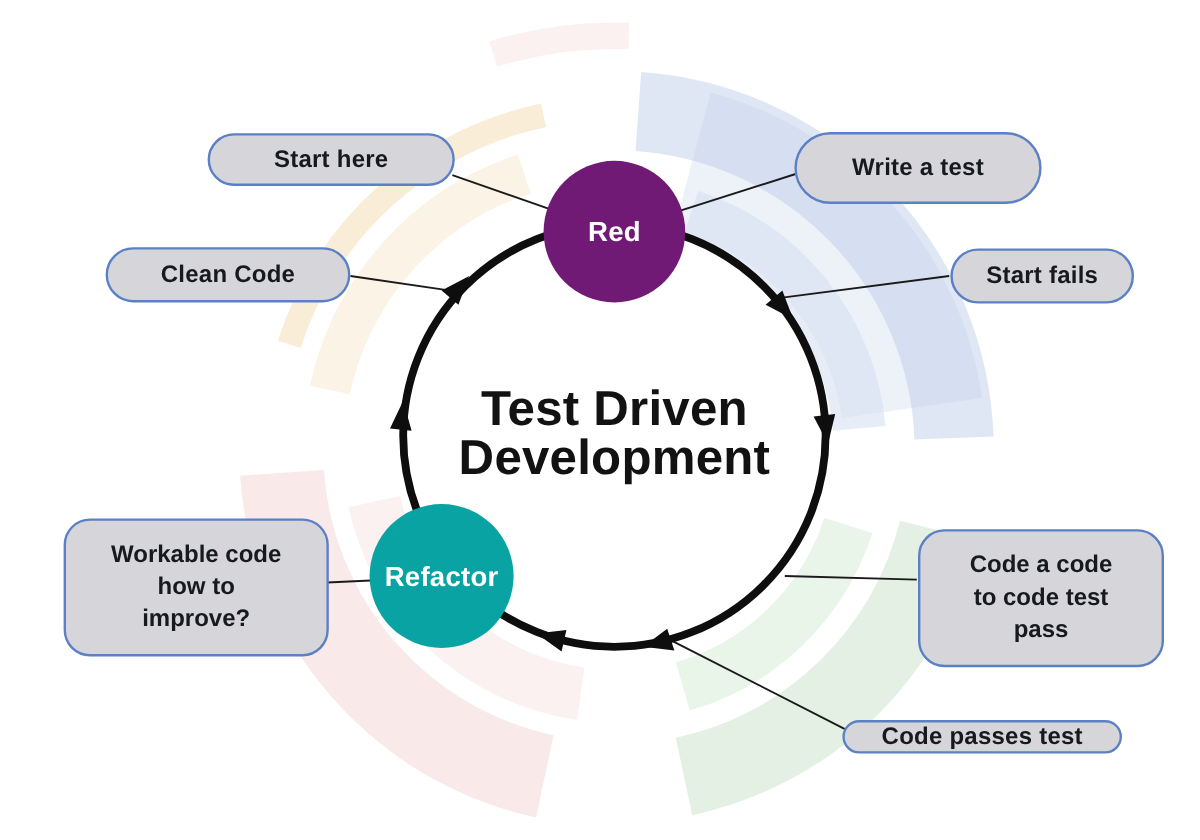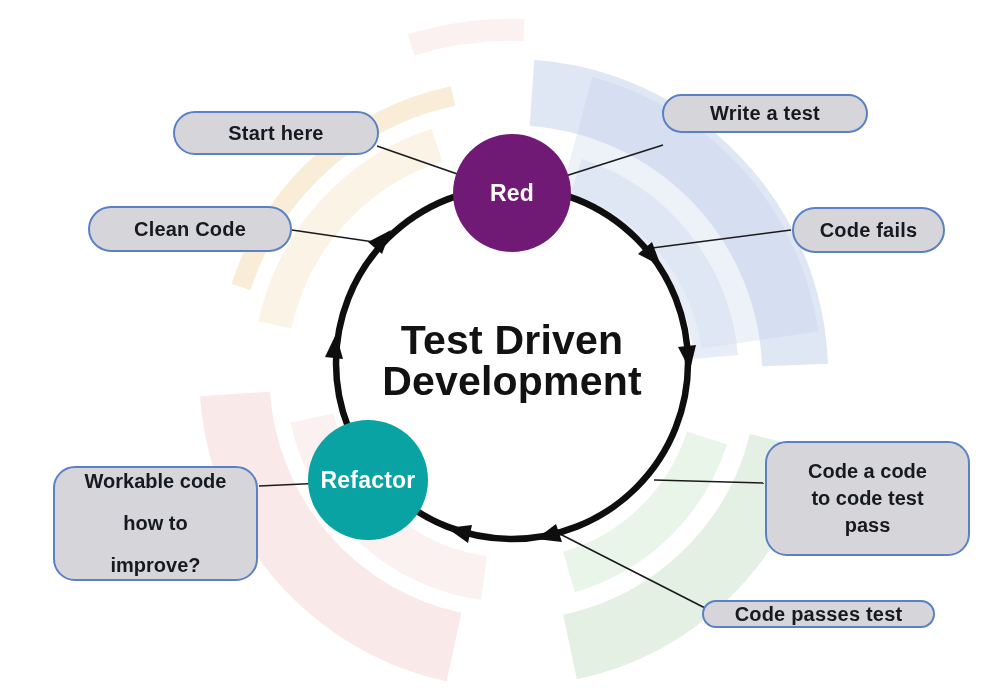--- a/index.html
+++ b/index.html
@@ -27,24 +27,24 @@
   .circle-red{left:453px;top:134px;width:118px;height:118px;background:#701a75;}
   .circle-green{left:593px;top:419px;width:122px;height:122px;background:#4ca62b;}
   .circle-teal{left:308px;top:420px;width:120px;height:120px;background:#0aa3a3;}
   .center-title{
     position:absolute;left:362px;top:320px;width:300px;text-align:center;
     font-weight:700;font-size:41px;line-height:41px;color:#121212;letter-spacing:.2px;
   }
   
   .p-start{left:173px;top:111px;width:206px;height:44px;}
   .p-clean{left:88px;top:206px;width:204px;height:46px;}
-  .p-write-test{left:662px;top:94px;width:206px;height:39px;}
+  .p-write-test{left:662px;top:110px;width:206px;height:60px;}
   .p-test-fails{left:792px;top:207px;width:153px;height:46px;}
   .p-code-passes{left:702px;top:600px;width:233px;height:28px;}
-  .b-workable{left:53px;top:466px;width:205px;height:115px;justify-content:space-between;}
+  .b-workable{left:53px;top:432px;width:221px;height:115px;}
   .b-write-code{left:765px;top:441px;width:205px;height:115px;}
 </style>
 </head>
 <body>
 
 <div class="stage">
 
   <svg width="1000" height="700" viewBox="0 0 1000 700">
 
     <g fill="none" stroke-linecap="butt">
@@ -97,21 +97,21 @@
   <div class="pill p-start">
     <span>Start here</span>
   </div>
   <div class="pill p-clean">
     <span>Clean Code</span>
   </div>
   <div class="pill p-write-test">
     <span>Write a test</span>
   </div>
   <div class="pill p-test-fails">
-    <span>Code fails</span>
+    <span>Start fails</span>
   </div>
   <div class="pill p-code-passes">
     <span>Code passes test</span>
   </div>
 
   <div class="callout-box b-workable">
     <div>Workable code</div>
     <div>how to</div>
     <div>improve?</div>
   </div>

